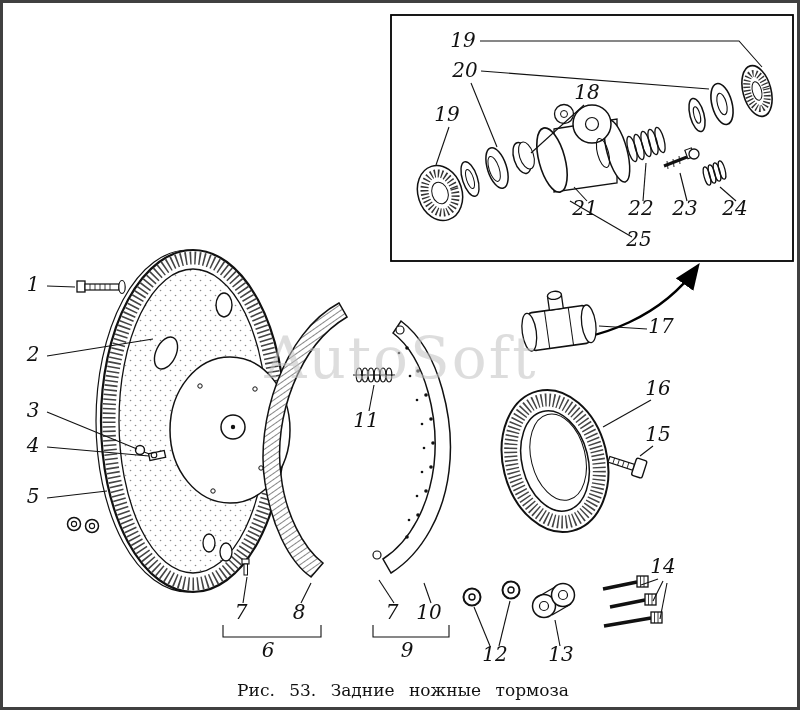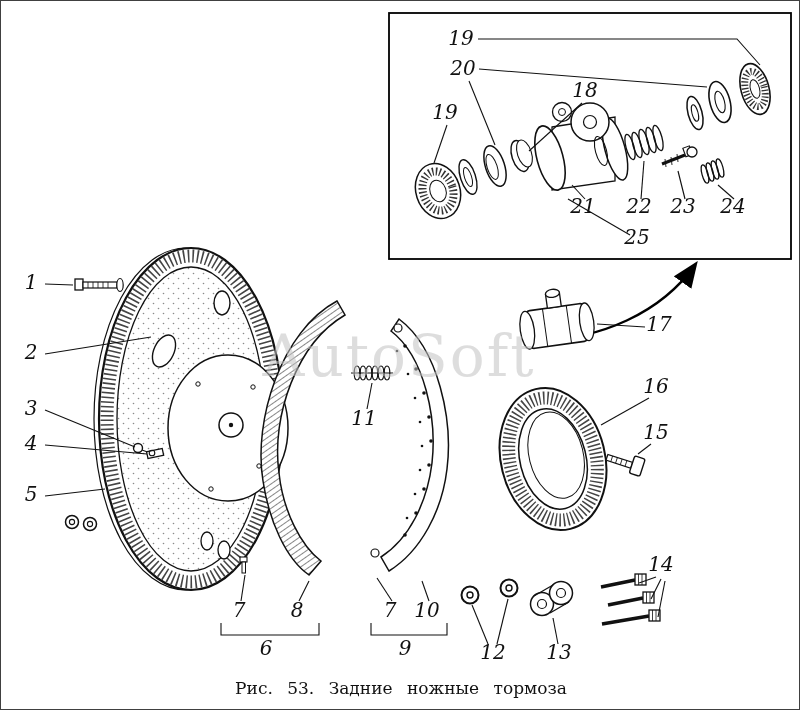--- a/index.html
+++ b/index.html
@@ -1,17 +1,17 @@
 <!DOCTYPE html>
 <html><head>
 <meta charset="utf-8">
 <style>
   html,body{margin:0;padding:0;background:#888;}
   .page{
-    width:800px;height:710px;background:#fff;border:1px solid #404040;
+    width:800px;height:710px;background:#fff;border:3px solid #404040;
     box-sizing:border-box;position:relative;overflow:hidden;
     font-family:"DejaVu Serif", serif;
   }
   svg{display:block;}
   text.part-num{font-family:"DejaVu Serif",serif;font-style:italic;font-size:20px;fill:#111;}
   text.caption{font-family:"DejaVu Serif",serif;font-size:17px;fill:#111;word-spacing:9px;}
   text.watermark{font-family:"DejaVu Serif",serif;font-size:58px;fill:#c3c3c3;opacity:.55;letter-spacing:2px;}
 </style>
 </head>
 <body>

